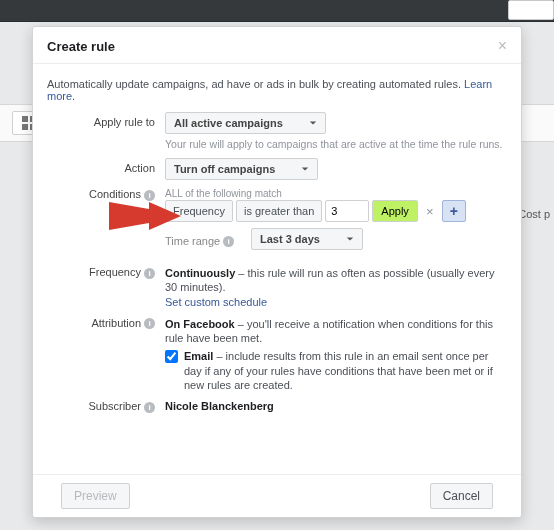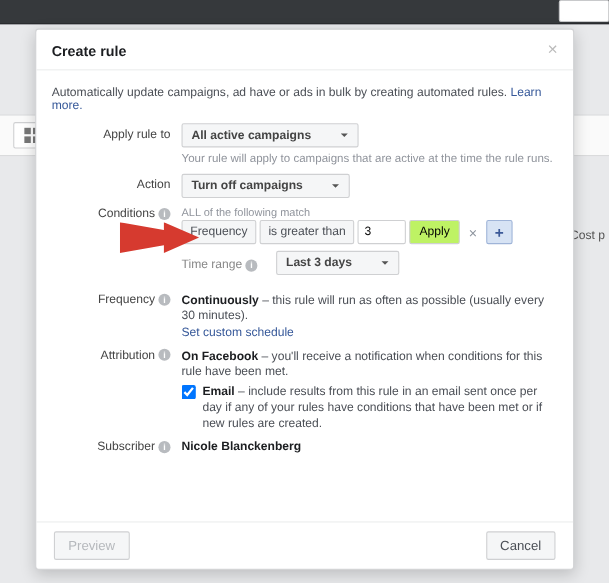--- a/index.html
+++ b/index.html
@@ -184,21 +184,21 @@
   .sub-label { width:86px; text-align:left; color:#888; font-size:11px; padding-top:4px; }
   .sub-label .info-icon{ margin-left:3px;}
   .attrib-text { font-size:11px; color:#4b4f56; line-height:1.3; }
   .link { color:#365899; cursor:pointer; }
   .strong { color:#1c1e21; font-weight:bold; }
   .checkbox-row { display:flex; align-items:flex-start; gap:6px; margin-top:4px; }
   .checkbox-row input { margin-top:1px; }
 
   .modal-footer {
     border-top:1px solid #eceded;
-    padding: 8px 16px;
+    padding: 8px 28px;
     display:flex;
     justify-content:space-between;
     align-items:flex-start;
   }
   .btn {
     height: 26px;
     padding: 0 12px;
     font-size:12px;
     border-radius:2px;
     cursor:pointer;

